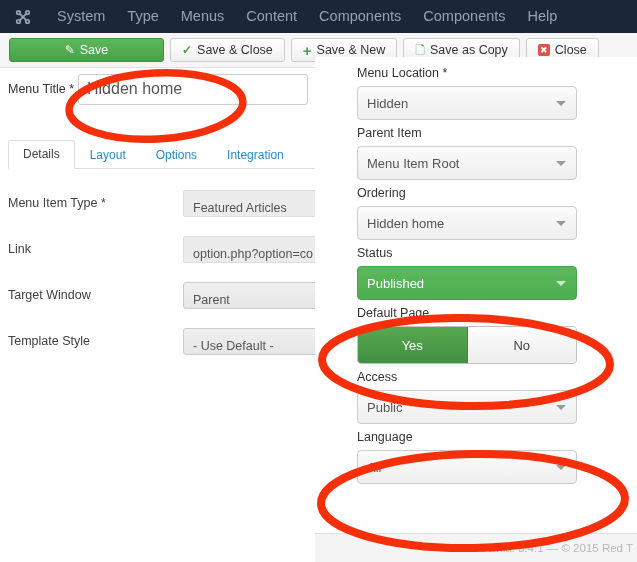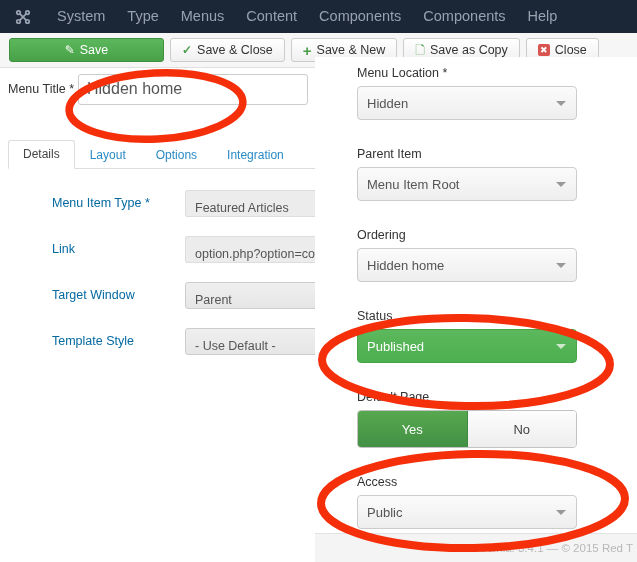--- a/index.html
+++ b/index.html
@@ -166,22 +166,21 @@
   }
   .lrow {
     display: flex;
     align-items: center;
     height: 46px;
     padding-left: 8px;
   }
   .lrow-label {
     width: 175px;
     font-size: 12.5px;
-    color: #0369a1;
-    margin-left: 44px;
+    color: #404040;
   }
   .lfield {
     height: 27px;
     line-height: 27px;
     min-width: 145px;
     background: linear-gradient(to bottom, #efefef, #e6e6e6);
     border: 1px solid #cccccc;
     border-radius: 3px;
     font-size: 12.5px;
     color: #555555;
@@ -202,21 +201,21 @@
     left: 315px;
     top: 57px;
     width: 322px;
     height: 505px;
     background: #ffffff;
     z-index: 3;
   }
   #right-form {
     padding: 9px 0 0 42px;
   }
-  .rgroup { margin-bottom: 27px; }
+  .rgroup { margin-bottom: 6px; }
   .rlabel {
     font-size: 12.5px;
     color: #333333;
     margin-bottom: 6px;
     display: block;
   }
   .rselect {
     width: 220px;
     height: 29px;
     background: linear-gradient(to bottom, #fbfbfb, #eeeeee);

